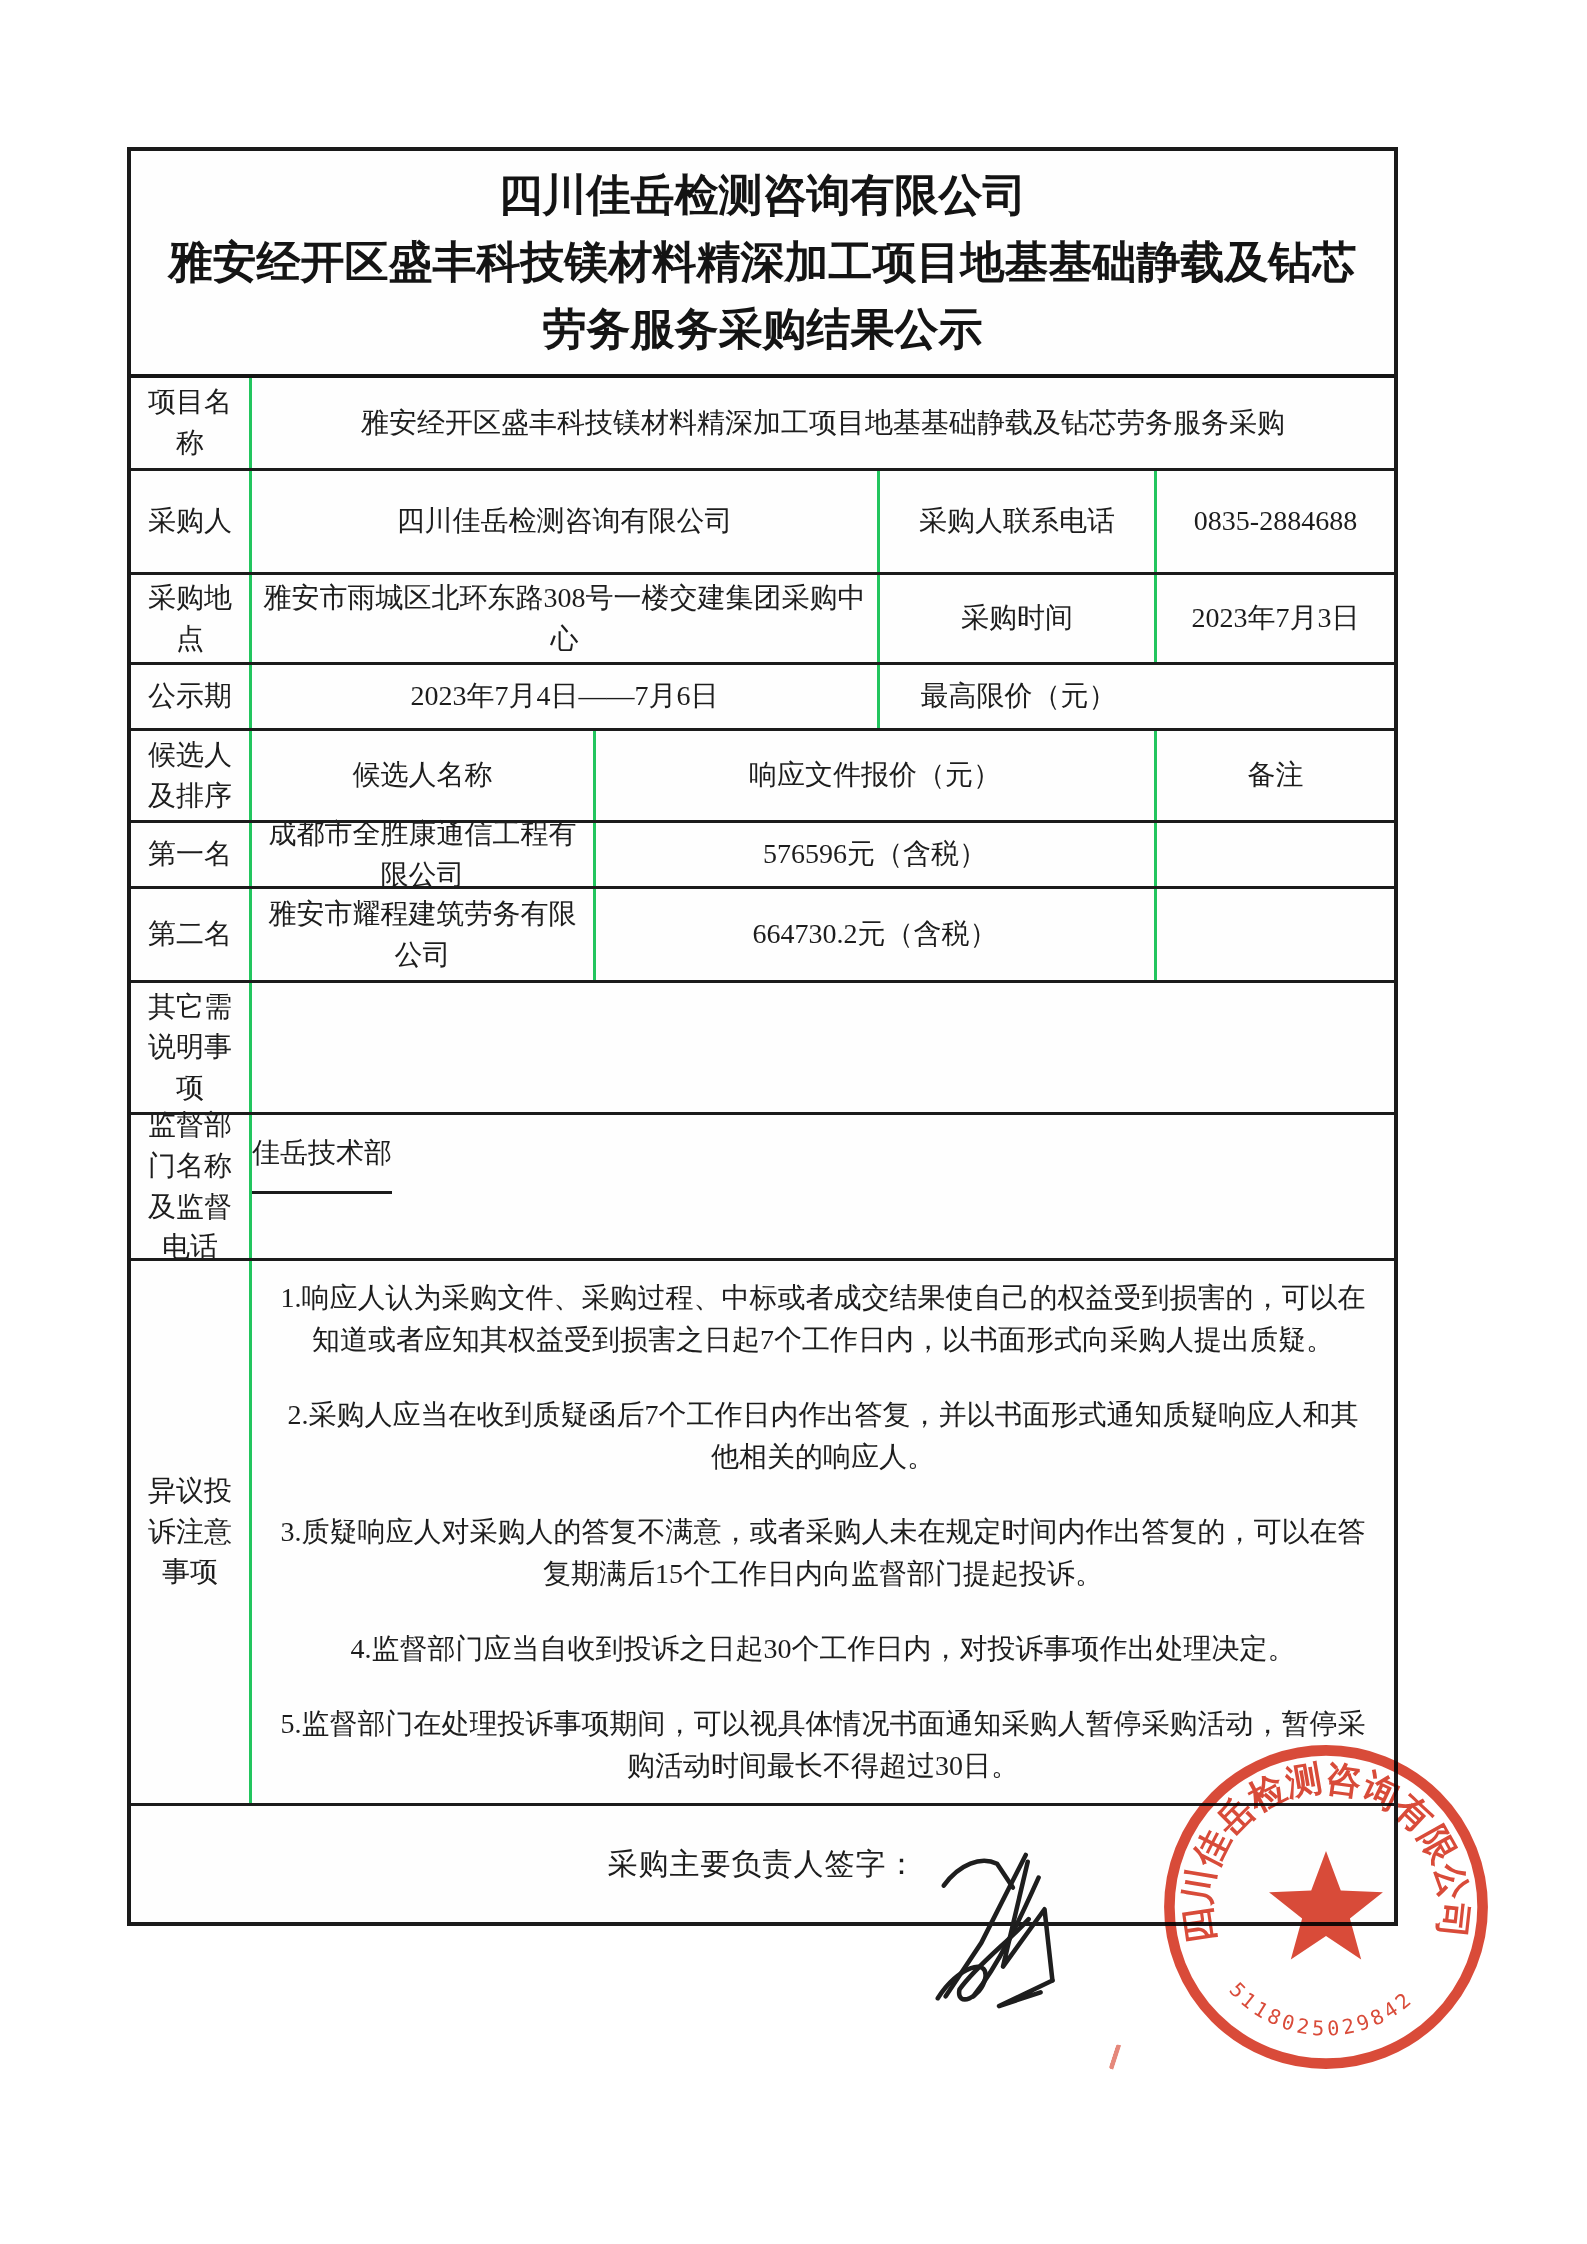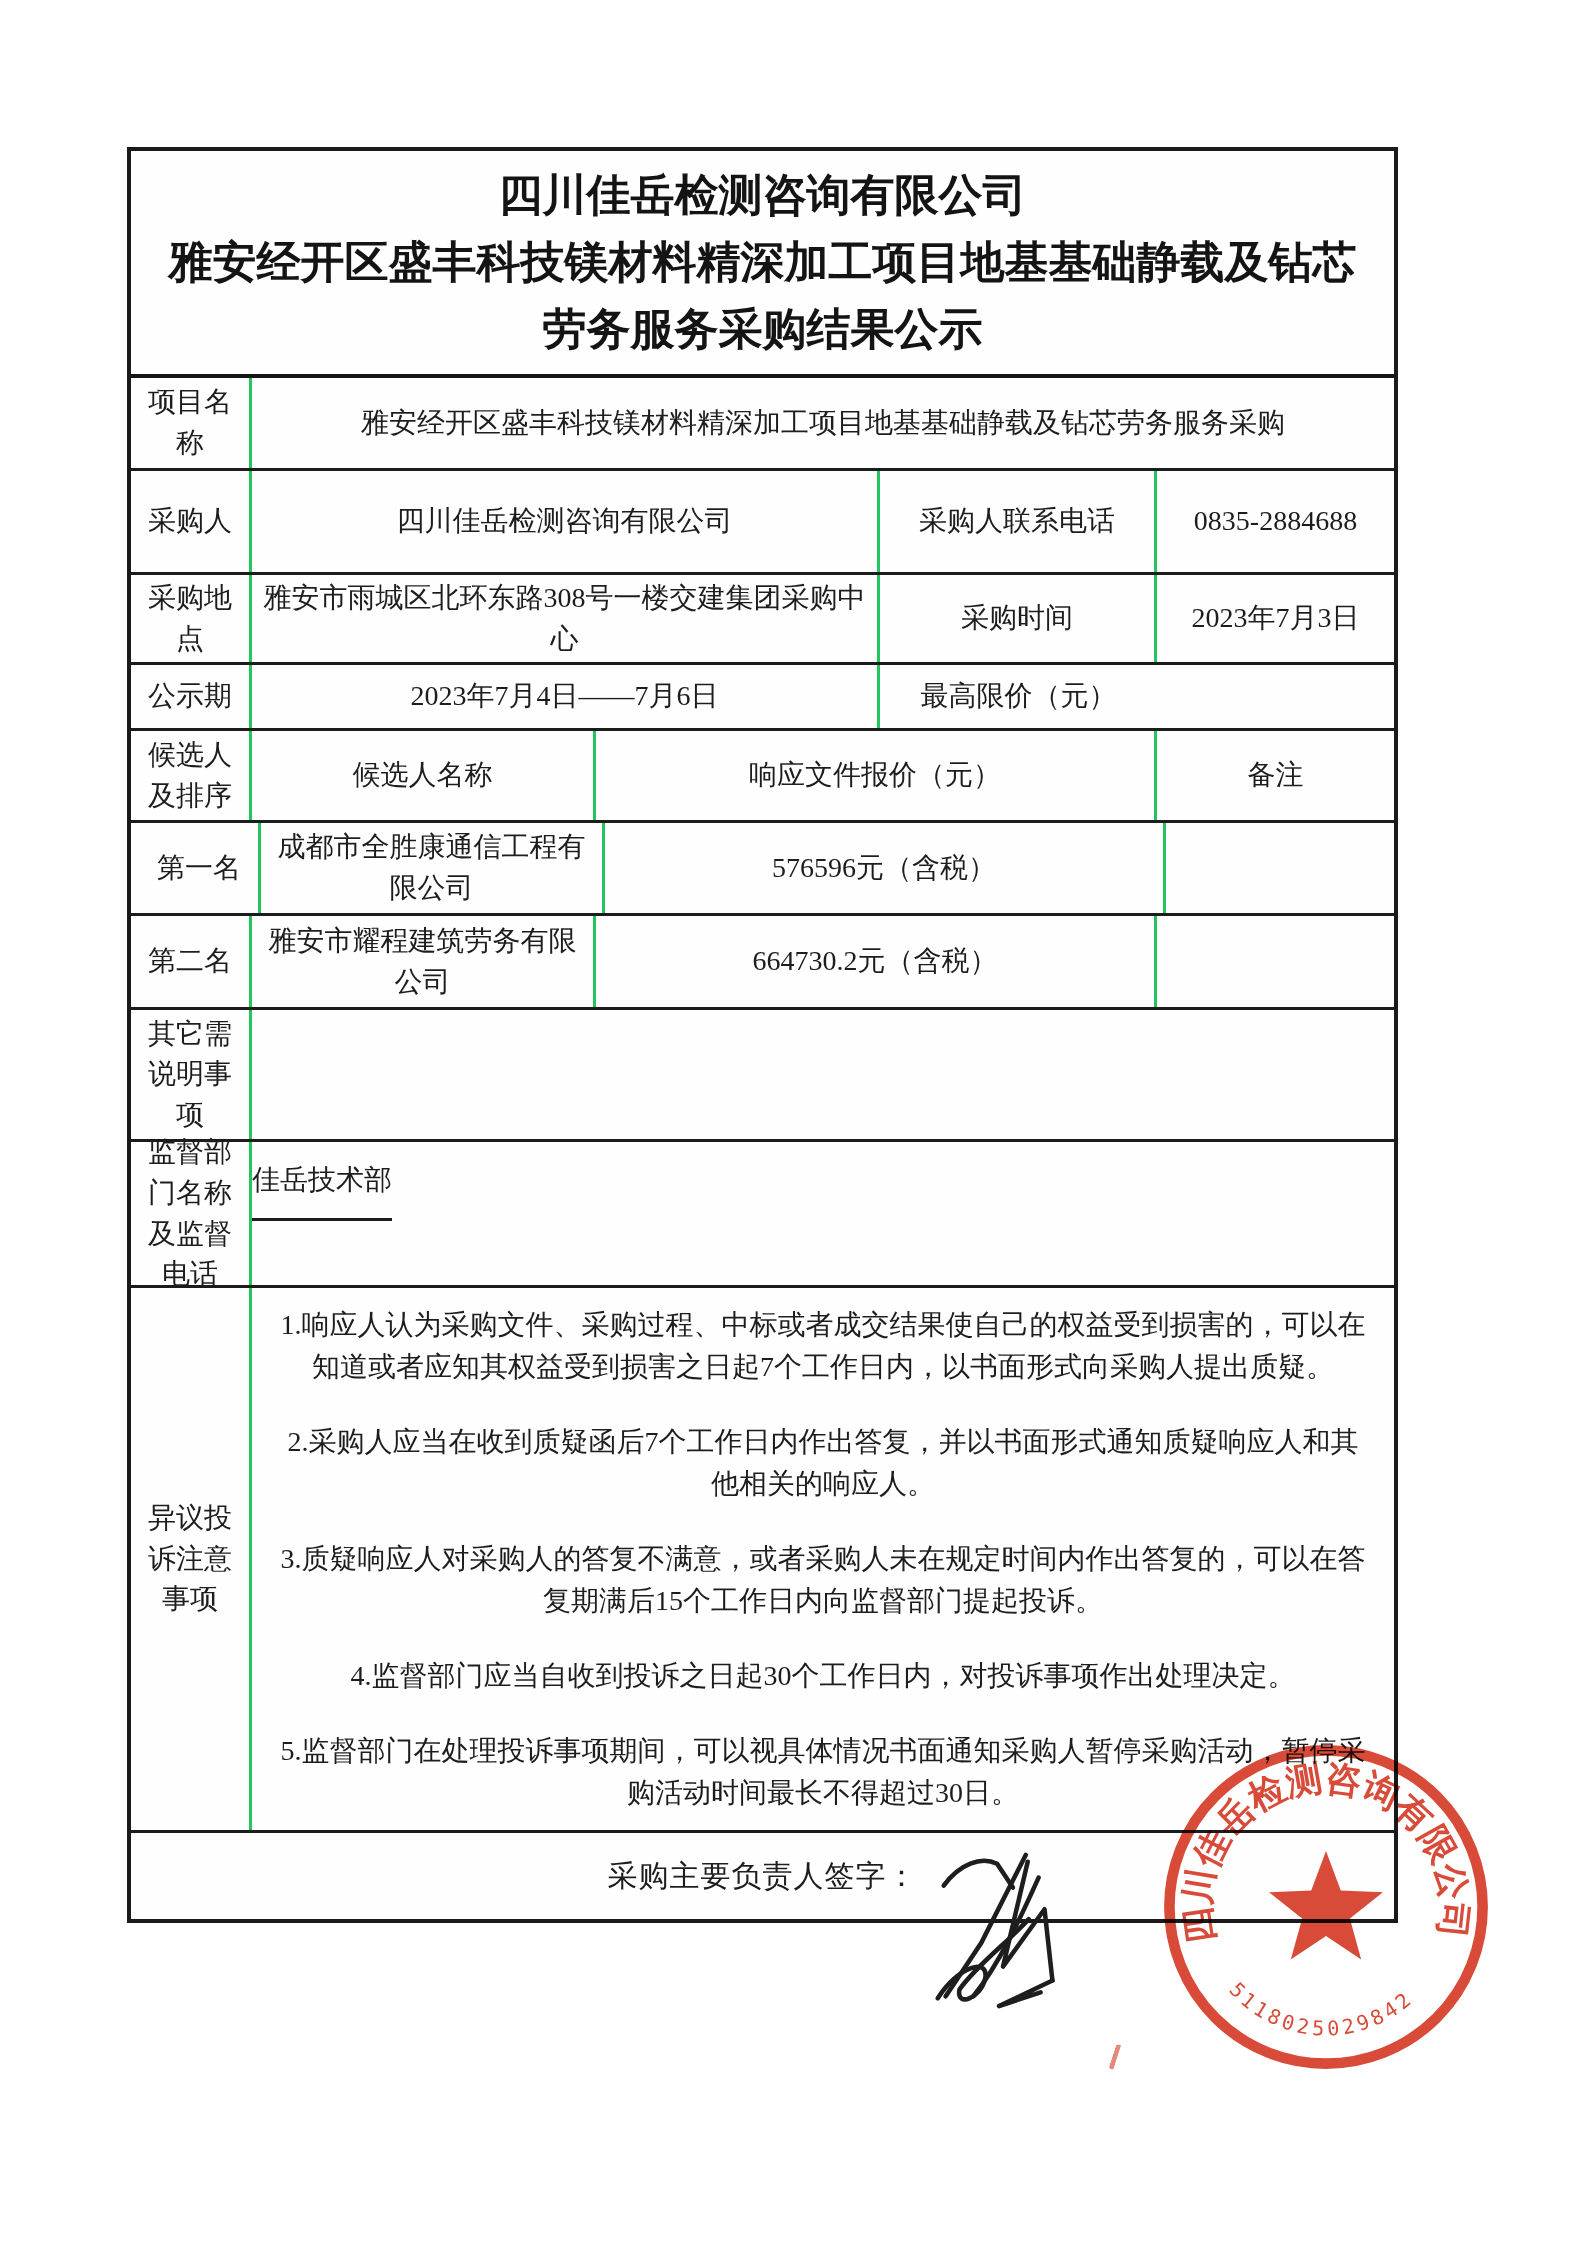--- a/index.html
+++ b/index.html
@@ -27,26 +27,26 @@
   .w-cand-quote{width:561px;flex:none;}
   .w-tail{flex:1;}
   .w-full{flex:1;}
 
   .r-title{height:227px;border-bottom:4px solid #151515;}
   .r-project{height:93px;}
   .r-purchaser{height:104px;}
   .r-location{height:90px;}
   .r-publicity{height:66px;}
   .r-candhead{height:92px;}
-  .r-first{height:93px;padding-left:9px;}
+  .r-first{height:66px;}
   .r-second{height:94px;}
   .r-other{height:132px;}
   .r-supervision{height:146px;}
   .r-objection{height:545px;}
-  .r-signature{height:86px;}
+  .r-signature{height:116px;}
 
   .title-cell{
     flex:1;display:flex;flex-direction:column;justify-content:center;align-items:center;
     font-family:"Liberation Sans","DejaVu Sans",sans-serif;font-weight:bold;
     font-size:44px;line-height:1.52;text-align:center;padding:0 30px;color:#141414;
   }
   .sub-col{flex:1;display:flex;flex-direction:row;}
   .sub-row{flex:none;display:flex;align-items:center;justify-content:center;
     box-sizing:border-box;font-size:28px;text-align:center;}
   .sub-row-top{height:79px;border-bottom:3px solid #1c1c1c;}

